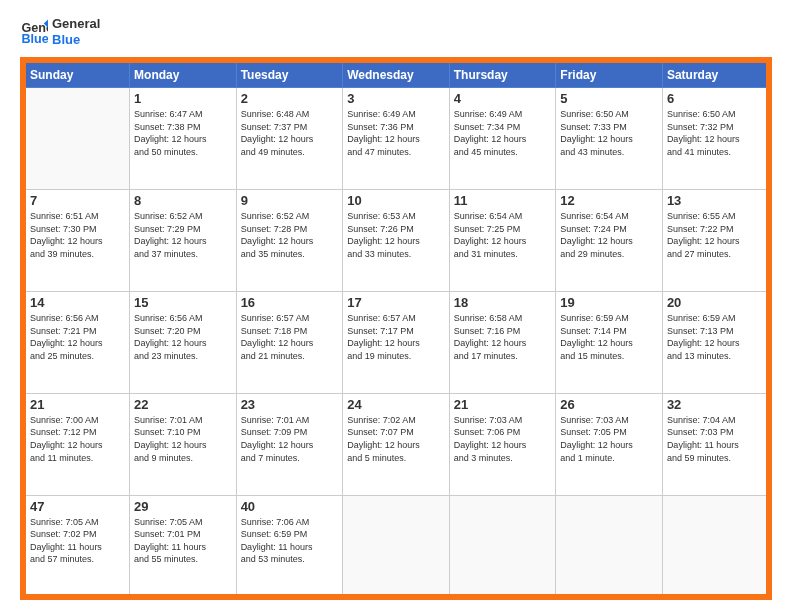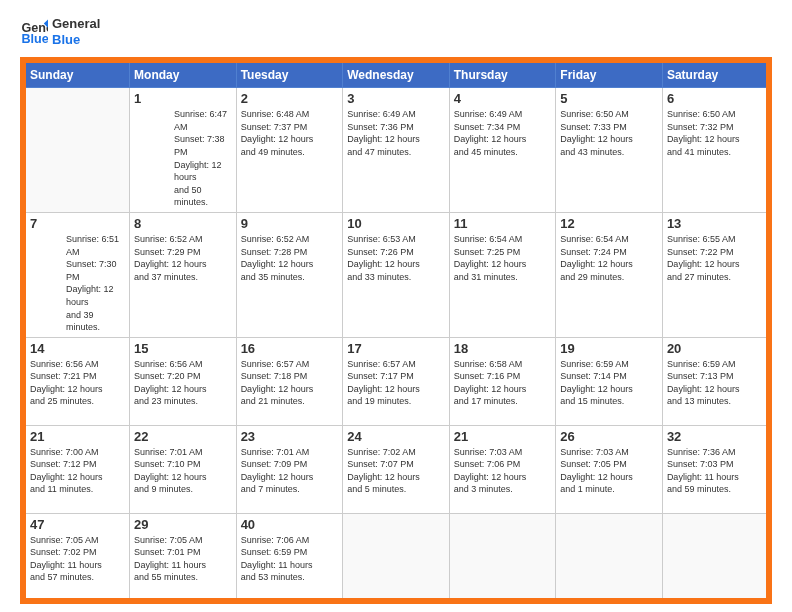--- a/index.html
+++ b/index.html
@@ -118,21 +118,21 @@
           <th>Thursday</th>
           <th>Friday</th>
           <th>Saturday</th>
         </tr>
     </thead>
     <tbody id="calendar-body">
     <tr>
           <td class="empty-cell"></td>
           <td>
             <span class="day-number">1</span>
-            <div class="day-info" style="white-space: pre-line; margin-left: 40px;">Sunrise: 6:47 AM
+            <div class="day-info" style="white-space: pre-line;">Sunrise: 6:47 AM
 Sunset: 7:38 PM
 Daylight: 12 hours
 and 50 minutes.</div>
           </td>
           <td>
             <span class="day-number">2</span>
             <div class="day-info" style="white-space: pre-line;">Sunrise: 6:48 AM
 Sunset: 7:37 PM
 Daylight: 12 hours
 and 49 minutes.</div>
@@ -162,21 +162,21 @@
             <span class="day-number">6</span>
             <div class="day-info" style="white-space: pre-line;">Sunrise: 6:50 AM
 Sunset: 7:32 PM
 Daylight: 12 hours
 and 41 minutes.</div>
           </td>
         </tr>
         <tr>
           <td>
             <span class="day-number">7</span>
-            <div class="day-info" style="white-space: pre-line; margin-left: 36px;">Sunrise: 6:51 AM
+            <div class="day-info" style="white-space: pre-line;">Sunrise: 6:51 AM
 Sunset: 7:30 PM
 Daylight: 12 hours
 and 39 minutes.</div>
           </td>
           <td>
             <span class="day-number">8</span>
             <div class="day-info" style="white-space: pre-line;">Sunrise: 6:52 AM
 Sunset: 7:29 PM
 Daylight: 12 hours
 and 37 minutes.</div>
@@ -306,21 +306,21 @@
           </td>
           <td>
             <span class="day-number">26</span>
             <div class="day-info" style="white-space: pre-line;">Sunrise: 7:03 AM
 Sunset: 7:05 PM
 Daylight: 12 hours
 and 1 minute.</div>
           </td>
           <td>
             <span class="day-number">32</span>
-            <div class="day-info" style="white-space: pre-line;">Sunrise: 7:36 AM
+            <div class="day-info" style="white-space: pre-line;">Sunrise: 7:04 AM
 Sunset: 7:03 PM
 Daylight: 11 hours
 and 59 minutes.</div>
           </td>
         </tr>
         <tr>
           <td>
             <span class="day-number">47</span>
             <div class="day-info" style="white-space: pre-line;">Sunrise: 7:05 AM
 Sunset: 7:02 PM

